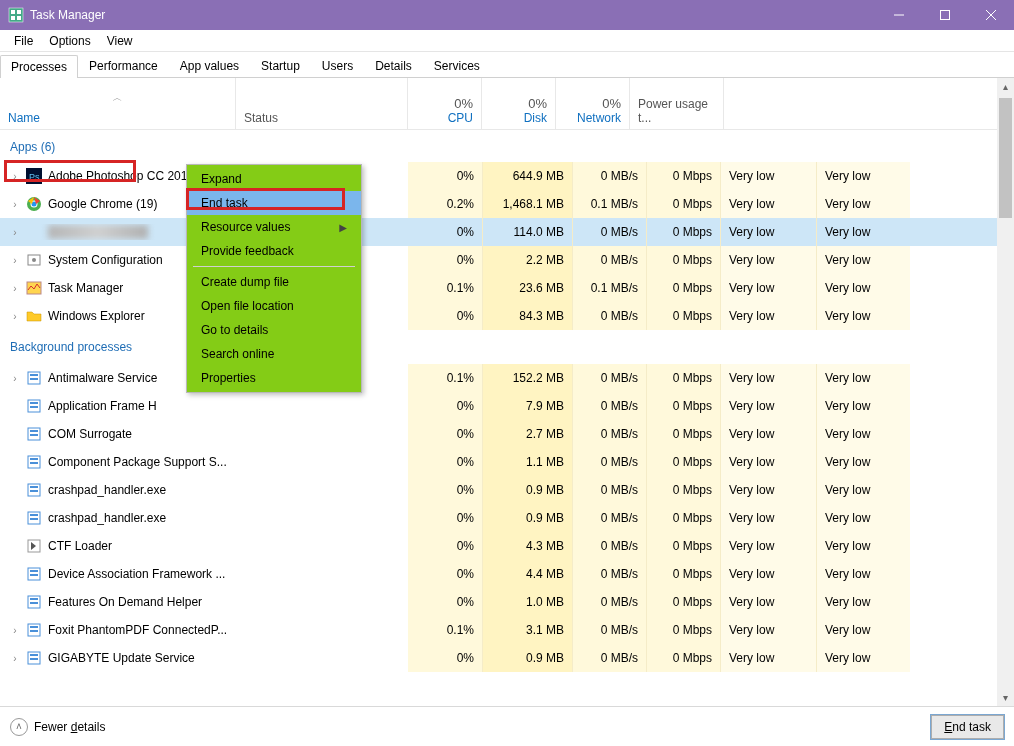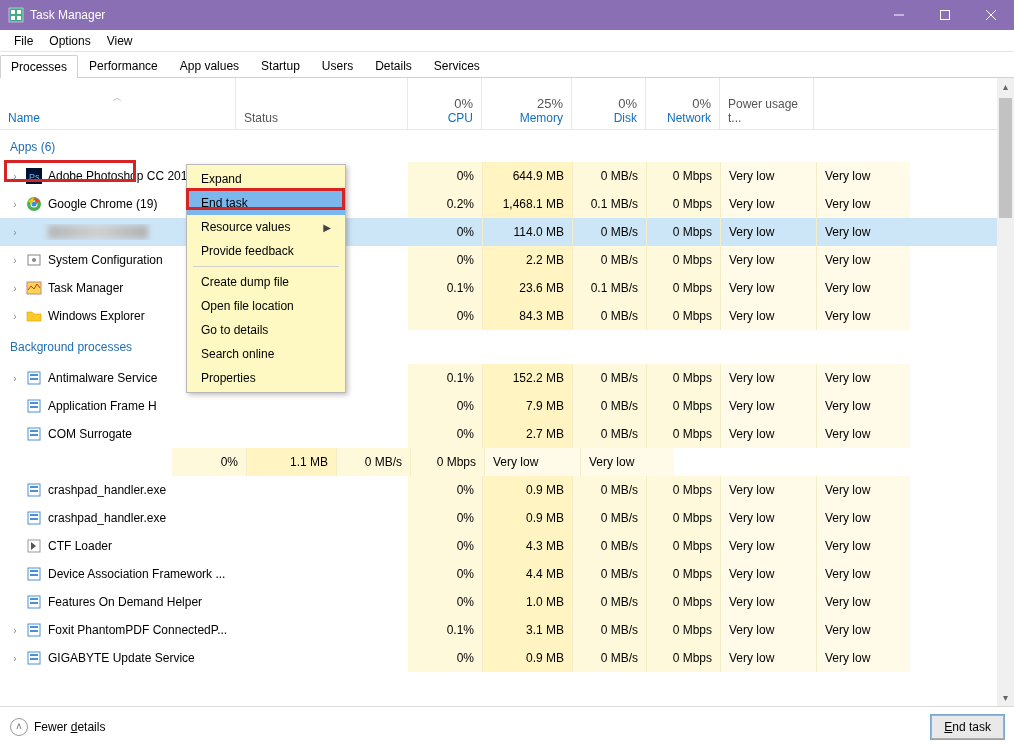--- a/index.html
+++ b/index.html
@@ -55,21 +55,21 @@
   .row.selected .c { background: #cde6f7; }
   
   .chev { width: 10px; color: #888; font-size: 10px; display: inline-block; text-align: center;}
   .chev.empty { visibility: hidden;}
   .appicon { width: 16px; height: 16px; display: inline-flex; align-items: flex-end; justify-content: center; }
   .appicon svg { width: 16px; height: 16px;}
   .pname { font-size: 12px; text-overflow: ellipsis; overflow: hidden;}
   
   .redbox { border: 3px solid #d62424; position: absolute; pointer-events: none; }
   
-  .context-menu { position: absolute; background: #fef9c3; border: 1px solid #b8b8b8; box-shadow: 2px 2px 5px rgba(0,0,0,.25); width: 160px; font-size: 12px; padding: 2px 0;}
+  .context-menu { position: absolute; background: #84cc16; border: 1px solid #b8b8b8; box-shadow: 2px 2px 5px rgba(0,0,0,.25); width: 176px; font-size: 12px; padding: 2px 0;}
   .context-menu .cmi { padding: 5px 14px; cursor: default; display: flex; justify-content: space-between; align-items: center;}
   .context-menu .cmi.hover { background: #7bb6ec; }
   .context-menu .sep { height: 1px; background: #d0d0d0; margin: 3px 6px; }
   .context-menu .arrow { color: #444; font-size: 10px;}
 
   .scrollbar { position: absolute; right: 0; top: 78px; width: 17px; bottom: 40px; background: #f0f0f0; }
   .scrollbar .thumb { position: absolute; left: 2px; right: 2px; top: 20px; height: 120px; background: #c2c2c2; }
   .scrollbar .arr { position: absolute; left: 0; right: 0; height: 17px; display: flex; align-items: center; justify-content: center; color: #666; font-size: 10px;}
   .scrollbar .arr.top { top: 0; }
   .scrollbar .arr.bot { bottom: 0; }
@@ -137,24 +137,20 @@
       <div class="sort">︿</div>
       <span class="lbl">Name</span>
     </div>
     <div class="hcell status">
         <span>Status</span>
       </div>
     <div class="hcell num cpu">
         <span class="pct">0%</span>
         <span class="lbl">CPU</span>
       </div>
-    <div class="hcell num mem">
-        <span class="pct">25%</span>
-        <span class="lbl">Memory</span>
-      </div>
     <div class="hcell num disk">
         <span class="pct">0%</span>
         <span class="lbl">Disk</span>
       </div>
     <div class="hcell num net">
         <span class="pct">0%</span>
         <span class="lbl">Network</span>
       </div>
     <div class="hcell put">
         <span class="lbl">Power usage t...</span>
@@ -339,20 +335,31 @@
         </div>
         <div class="scell"></div>
         <div class="c cpu first">0%</div>
         <div class="c mem">2.7 MB</div>
         <div class="c disk">0 MB/s</div>
         <div class="c net">0 Mbps</div>
         <div class="c pu">Very low</div>
         <div class="c put">Very low</div>
       </div>
       <div class="row">
+        <div class="ncell">
+          <span class="chev empty">›</span>
+          <span class="appicon">
+            <svg viewBox="0 0 16 16">
+              <rect x="2" y="2" width="12" height="12" fill="#fff" stroke="#4a90d9"></rect>
+              <rect x="4" y="4" width="8" height="2" fill="#4a90d9"></rect>
+              <rect x="4" y="8" width="8" height="2" fill="#4a90d9"></rect>
+            </svg>
+          </span>
+          <span class="pname">Component Package Support S...</span>
+        </div>
         <div class="scell"></div>
         <div class="c cpu first">0%</div>
         <div class="c mem">1.1 MB</div>
         <div class="c disk">0 MB/s</div>
         <div class="c net">0 Mbps</div>
         <div class="c pu">Very low</div>
         <div class="c put">Very low</div>
       </div>
       <div class="row">
         <div class="ncell">

